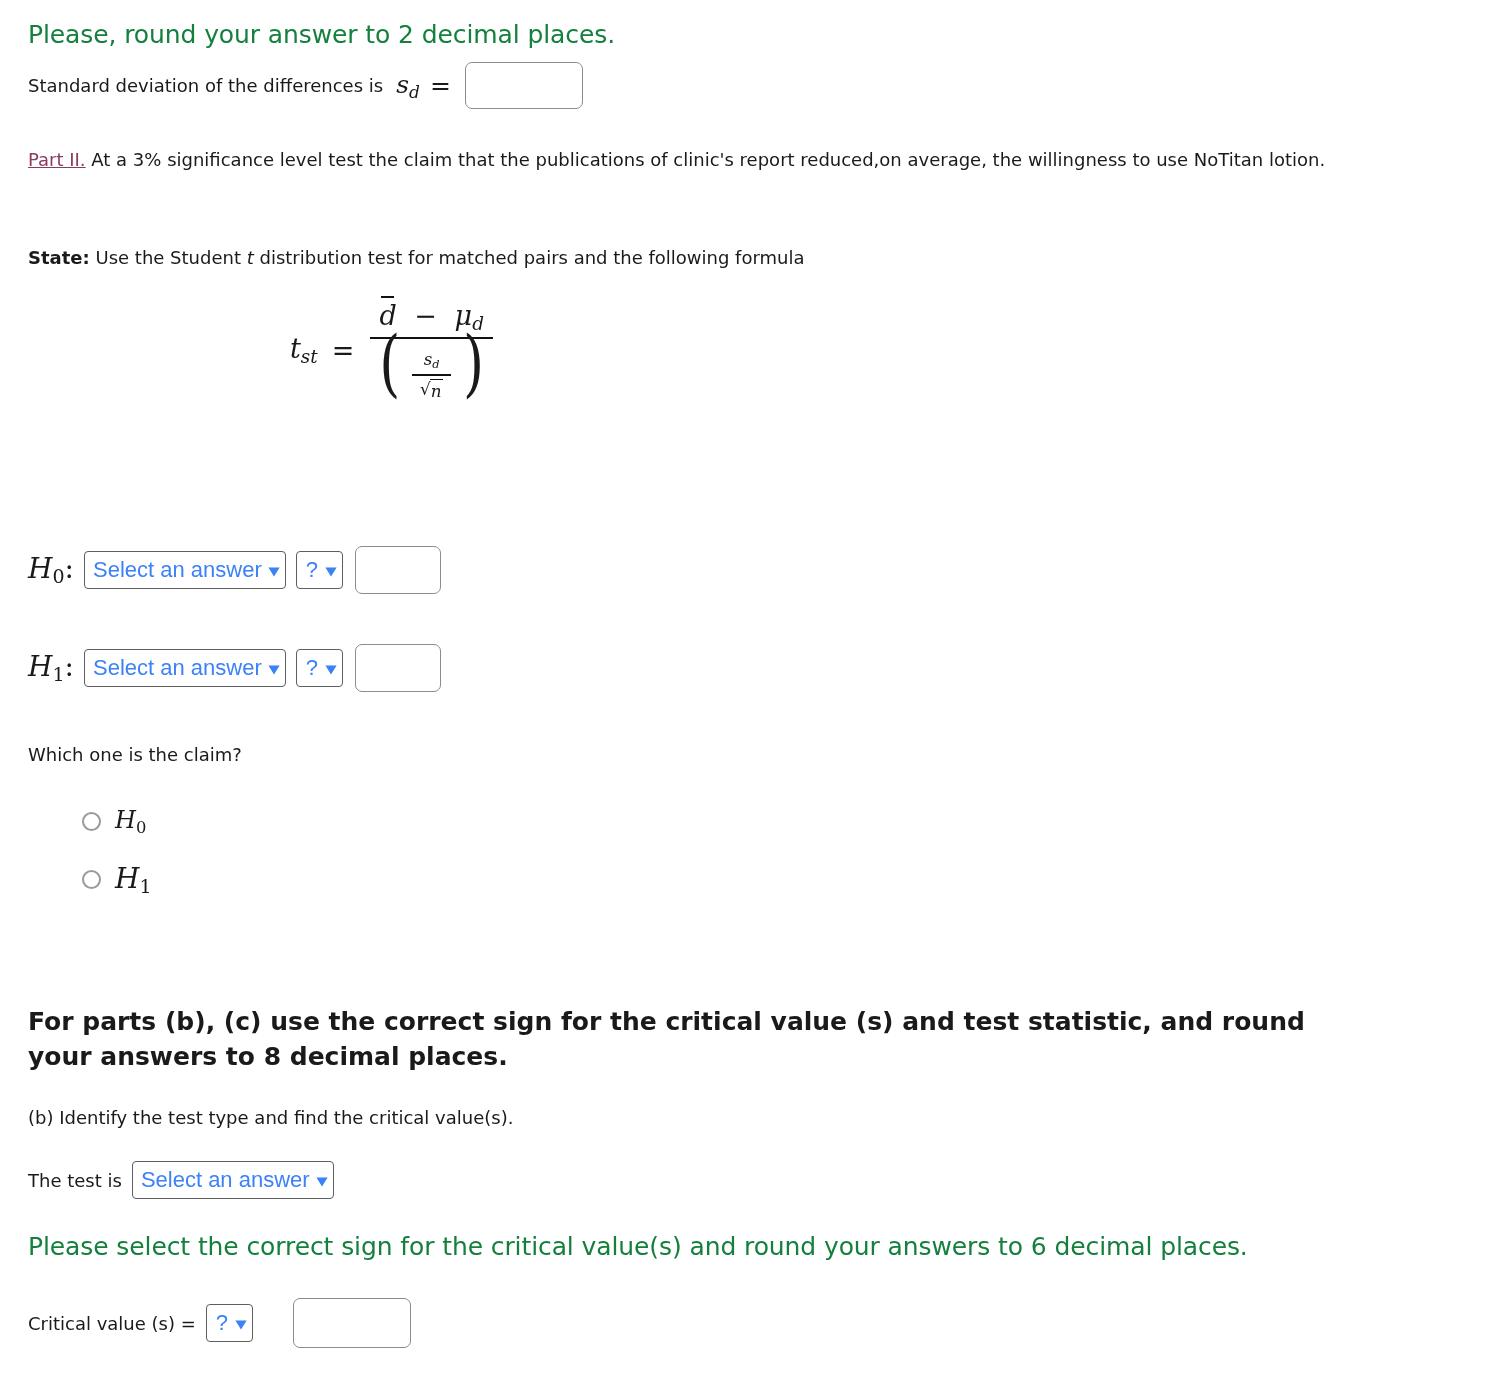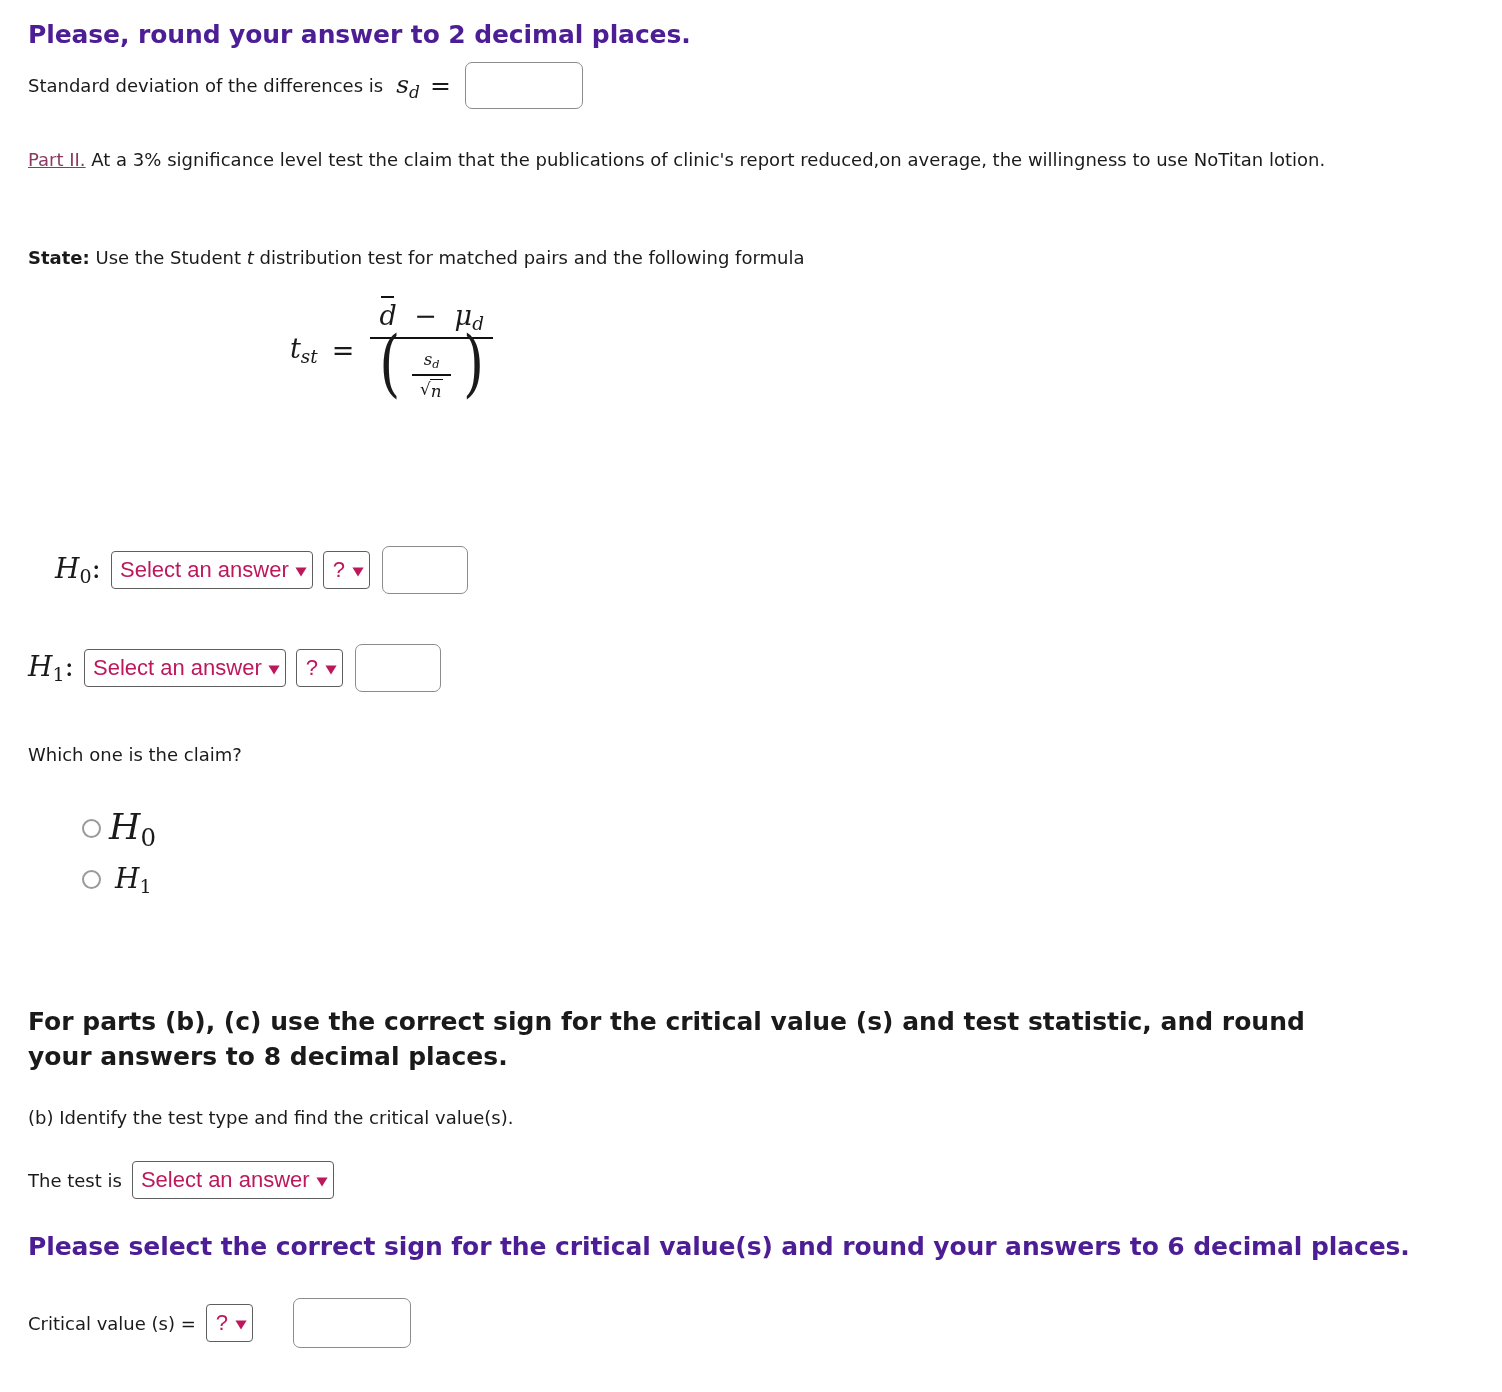--- a/index.html
+++ b/index.html
@@ -18,22 +18,22 @@
   }
   .page {
     position: relative;
     width: 1502px;
     height: 1392px;
     padding: 0 28px;
   }
 
   
   .blue-head {
-    color: #4c1d95;
-    font-weight: bold;
+    color: #15803d;
+    font-weight: normal;
     font-size: 25px;
     line-height: 34px;
     letter-spacing: -0.1px;
   }
   .body-line {
     font-size: 18px;
     line-height: 35px;
     color: #1a1a1a;
   }
   .bold-line {
@@ -87,21 +87,21 @@
   .sel {
     background: #ffffff;
     border: 1.7px solid #5e5e5e;
     border-radius: 4px;
     height: 38px;
     display: inline-flex;
     align-items: center;
     padding: 0 7px 0 8px;
     font-family: "Liberation Sans", sans-serif;
     font-size: 22px;
-    color: #be185d;
+    color: #3b82f6;
     white-space: nowrap;
     line-height: 1;
     cursor: pointer;
   }
   .sel .chev {
     margin-left: 8px;
     font-size: 16px;
     font-weight: bold;
     transform: scaleX(1.25) translateY(1px);
     display: inline-block;
@@ -225,21 +225,21 @@
               <span class="radic">√</span>
               <span class="under">n</span>
             </span>
         </span>
         <span class="paren">)</span>
       </span>
     </span>
   </div>
 
 
-  <div class="abs row" style="left:28px; top:546px;margin-left:27px;">
+  <div class="abs row" style="left:28px; top:546px;">
     <span class="math" style="font-size:28px;"><span>H</span><span class="subup">0</span><span class="mathup">:</span></span>
     <span class="sel" style="margin-left:10px;">
       <span>Select an answer</span>
       <span class="chev">▾</span>
     </span>
     <span class="sel qmark" style="margin-left:10px;">
       <span>?</span>
       <span class="chev">▾</span>
     </span>
     <span class="txtbox sm" style="margin-left:12px;"></span>
@@ -255,21 +255,21 @@
       <span>?</span>
       <span class="chev">▾</span>
     </span>
     <span class="txtbox sm" style="margin-left:12px;"></span>
   </div>
 
   <div class="abs body-line" style="left:28px; top:737px;">Which one is the claim?</div>
 
   <div class="abs row" style="left:82px; top:806px;">
     <span class="radio"></span>
-    <span class="math" style="font-size:36px; margin-left:8px;text-align:center;"><span>H</span><span class="subup">0</span></span>
+    <span class="math" style="font-size:24px; margin-left:14px;text-align:center;"><span>H</span><span class="subup">0</span></span>
   </div>
 
   <div class="abs row" style="left:82px; top:862px;">
     <span class="radio"></span>
     <span class="math" style="font-size:28px; margin-left:14px;"><span>H</span><span class="subup">1</span></span>
   </div>
 
   <div class="abs bold-line" style="left:28px; top:1004px; width:1320px;">For parts (b), (c) use the correct sign for the critical value (s) and test statistic, and round your answers to 8 decimal places.</div>
 
   <div class="abs body-line" style="left:28px; top:1100px;">(b) Identify the test type and find the critical value(s).</div>

